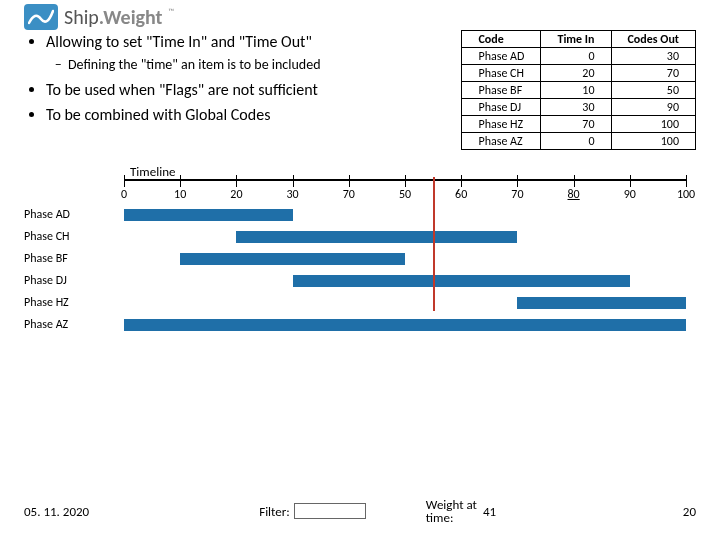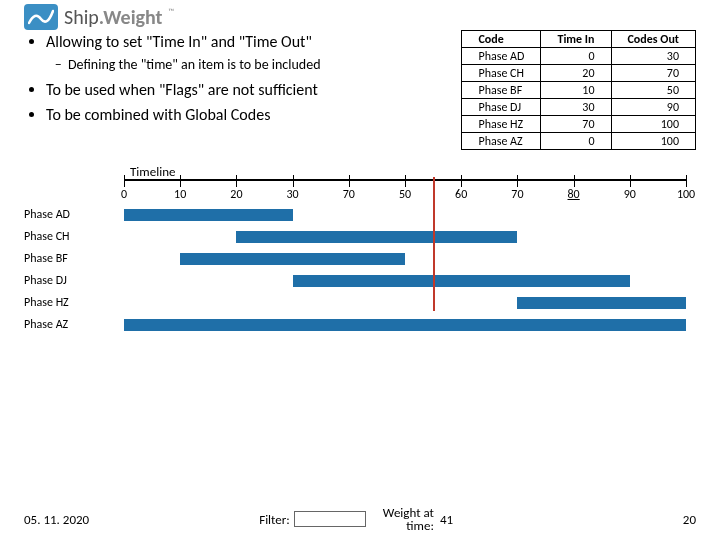--- a/index.html
+++ b/index.html
@@ -24,25 +24,25 @@
   .timeline{margin-left:0}
   .axis{position:relative;height:22px;margin-left:100px;margin-right:10px;border-top:2px solid #000}
   .tick{position:absolute;top:-6px;width:1px;height:12px;background:#000}
   .ticklab{position:absolute;top:6px;transform:translateX(-50%);font-size:12px}
   .rows{position:relative;margin-left:0}
   .row{display:flex;align-items:center;height:22px}
   .row .lab{width:100px;font-size:12px;padding-right:6px;box-sizing:border-box}
   .row .track{flex:1;position:relative;height:18px;margin-right:10px}
   .bar{position:absolute;top:4px;height:12px;background:#1f6fa8}
   .marker{position:absolute;top:-4px;bottom:-108px;width:2px;background:#c0392b;z-index:5}
-  .foot{position:absolute;bottom:8px;left:24px;right:24px;display:flex;align-items:center;font-size:13px}
+  .foot{position:absolute;bottom:16px;left:24px;right:24px;display:flex;align-items:center;font-size:13px}
   .foot .date{}
   .foot .filter-label{margin-left:170px}
   .foot .filter-box{display:inline-block;width:70px;height:14px;border:1px solid #666;margin-left:4px;vertical-align:middle}
-  .foot .weight{margin-left:17px;text-align:right;line-height:1}
+  .foot .weight{margin-left:60px;line-height:1}
   .foot .weight-val{margin-left:6px}
   .foot .pg{margin-left:auto}
 </style>
 </head>
 <body>
 
 <div class="slide">
   <div class="logo">
     <span class="mark">
       <svg width="26" height="16" viewBox="0 0 26 16">

